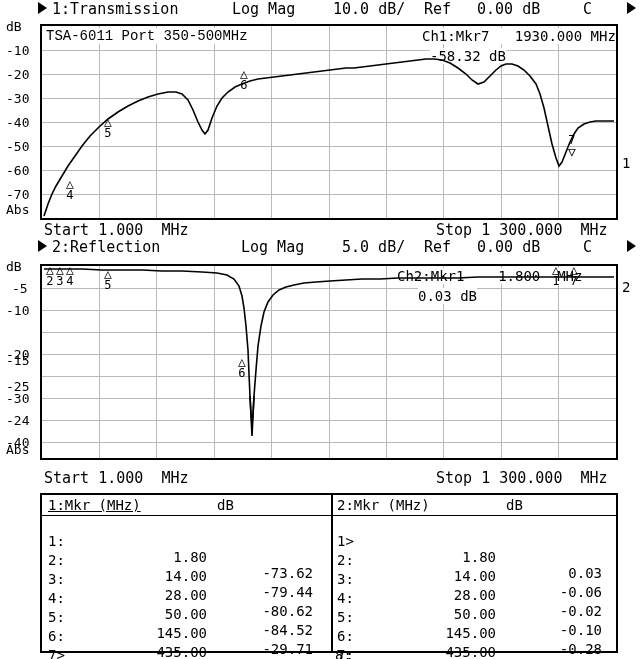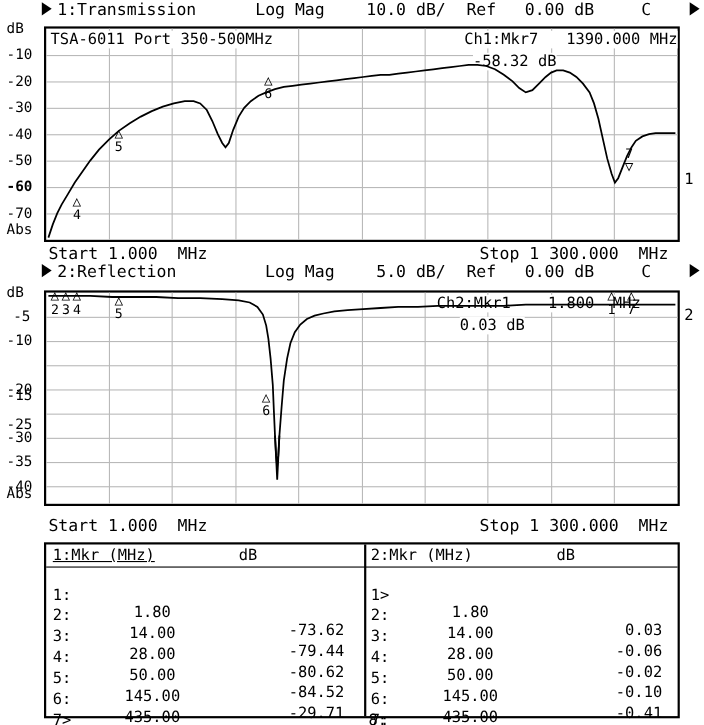--- a/index.html
+++ b/index.html
@@ -33,21 +33,21 @@
 
   
   .tbl{position:absolute;left:40px;top:493px;width:578px;height:160px;border:2px solid #000;box-sizing:border-box;font-size:14px;}
   .tbl .vline{position:absolute;left:289px;top:0;bottom:0;width:2px;background:#000;}
   .tbl .hline{position:absolute;left:0;right:0;top:20px;height:1px;background:#000;}
   .tblcol{position:absolute;top:0;width:289px;height:100%;}
   .tblcol.right{left:289px;}
   .th{position:absolute;top:2px;white-space:pre;font-size:14px;}
   .trow{position:absolute;left:0;width:100%;height:18px;font-size:14px;white-space:pre;}
   .c-idx{position:absolute;left:6px;}
-  .c-freq{position:absolute;left:44px;width:105px;text-align:center;}
+  .c-freq{position:absolute;left:60px;width:105px;text-align:right;}
   .c-db{position:absolute;left:175px;width:96px;text-align:right;}
 </style>
 </head>
 <body>
 
 <div class="root">
 
   <div class="hdr" style="top:0px;">
     <span class="tri"></span>
     <span class="txt" style="left:52px;">1:Transmission</span>
@@ -71,23 +71,23 @@
       <div class="gridv" style="left:459px;"></div>
     <div class="gridv" style="left:516px;"></div>
     <div class="gridh" style="top:24px;"></div>
       <div class="gridh" style="top:48px;"></div>
     <div class="gridh" style="top:72px;"></div>
       <div class="gridh" style="top:96px;"></div>
     <div class="gridh" style="top:120px;"></div>
       <div class="gridh" style="top:144px;"></div>
     <div class="gridh" style="top:168px;"></div>
 
-    <div class="chlabel" style="left:4px;top:2px;">TSA-6011 Port 350-500MHz</div>
-
-    <div class="chlabel" style="left:380px;top:2px;">Ch1:Mkr7   1390.000 MHz</div>
+    <div class="chlabel" style="left:4px;top:2px;font-family:Liberation Mono, monospace;">TSA-6011 Port 350-500MHz</div>
+
+    <div class="chlabel" style="left:380px;top:2px;">Ch1:Mkr7   1930.000 MHz</div>
     <div class="chlabel" style="left:388px;top:22px;">-58.32 dB</div>
 
     <svg width="574" height="192" viewBox="0 0 574 192" style="position:absolute;left:0;top:0;">
       <polyline fill="none" stroke="#000" stroke-width="1.6" points="2,190 6,178 10,168 14,160 20,150 26,140 33,130 40,120 48,110 57,101 66,93 76,86 86,80 96,75 106,71 116,68 126,66 134,66 140,68 146,74 151,84 156,96 160,104 163,108 166,104 170,92 175,80 180,72 186,66 193,61 200,58 208,55 216,53 224,52 232,51 240,50 248,49 256,48 264,47 272,46 280,45 288,44 296,43 304,42 312,42 320,41 328,40 336,39 344,38 352,37 360,36 368,35 376,34 384,33 392,33 400,34 408,37 416,42 424,48 430,54 436,58 442,56 448,50 454,44 459,40 464,38 470,38 476,40 482,44 488,50 494,58 498,68 502,82 506,100 510,118 514,132 517,140 520,136 524,126 528,116 532,108 536,102 542,98 548,96 554,95 560,95 566,95 572,95"></polyline>
     </svg>
 
     <div class="mk" style="left:24px;top:152px;">
         <span class="g">△</span>
         <span class="n">4</span>
       </div>
@@ -105,21 +105,21 @@
       </div>
 
     <div class="chlabel" style="left:-36px;top:176px;font-size:13px;">Abs</div>
 
     <div class="yleft" style="left:-36px;top:-6px;">dB</div>
     <div class="yleft" style="left:-36px;top:18px;">-10</div>
     <div class="yleft" style="left:-36px;top:42px;">-20</div>
     <div class="yleft" style="left:-36px;top:66px;">-30</div>
     <div class="yleft" style="left:-36px;top:90px;">-40</div>
     <div class="yleft" style="left:-36px;top:114px;">-50</div>
-    <div class="yleft" style="left:-36px;top:138px;font-weight:bold;">-60</div>
+    <div class="yleft" style="left:-36px;top:138px;">-60</div>
     <div class="yleft" style="left:-36px;top:162px;">-70</div>
   </div>
   <div class="rightnum" style="left:622px;top:156px;">1</div>
 
   <div class="startstop" style="left:44px;top:222px;">Start 1.000  MHz</div>
   <div class="startstop" style="left:436px;top:222px;">Stop 1 300.000  MHz</div>
 
   <div class="hdr" style="top:238px;text-align:center;">
     <span class="tri"></span>
     <span class="txt" style="left:52px;">2:Reflection</span>
@@ -190,21 +190,21 @@
 
     <div class="chlabel" style="left:-36px;top:176px;font-size:13px;">Abs</div>
 
     <div class="yleft" style="left:-36px;top:-6px;">dB</div>
     <div class="yleft" style="left:-30px;top:16px;">-5</div>
     <div class="yleft" style="left:-36px;top:38px;">-10</div>
     <div class="yleft" style="left:-36px;top:76px;margin-top:12px;">-15</div>
     <div class="yleft" style="left:-36px;top:82px;">-20</div>
     <div class="yleft" style="left:-36px;top:114px;">-25</div>
     <div class="yleft" style="left:-36px;top:126px;">-30</div>
-    <div class="yleft" style="left:-36px;top:148px;">-35</div>
+    <div class="yleft" style="left:-36px;top:148px;">-24</div>
     <div class="yleft" style="left:-36px;top:170px;">-40</div>
   </div>
   <div class="rightnum" style="left:622px;top:280px;">2</div>
 
   <div class="startstop" style="left:44px;top:470px;">Start 1.000  MHz</div>
   <div class="startstop" style="left:436px;top:470px;">Stop 1 300.000  MHz</div>
 
   <div class="tbl">
     <div class="vline"></div>
     <div class="hline"></div>
@@ -270,21 +270,21 @@
         <span class="c-db">-0.02</span>
       </div>
       <div class="trow" style="top:79px;">
         <span class="c-idx">4:</span>
         <span class="c-freq">50.00</span>
         <span class="c-db">-0.10</span>
       </div>
       <div class="trow" style="top:98px;">
         <span class="c-idx">5:</span>
         <span class="c-freq">145.00</span>
-        <span class="c-db">-0.41</span>
+        <span class="c-db">-0.28</span>
       </div>
       <div class="trow" style="top:117px;">
         <span class="c-idx">6:</span>
         <span class="c-freq">435.00</span>
         
       </div>
       <div class="trow" style="top:136px;">
         <span class="c-idx">7:</span>
         
         

